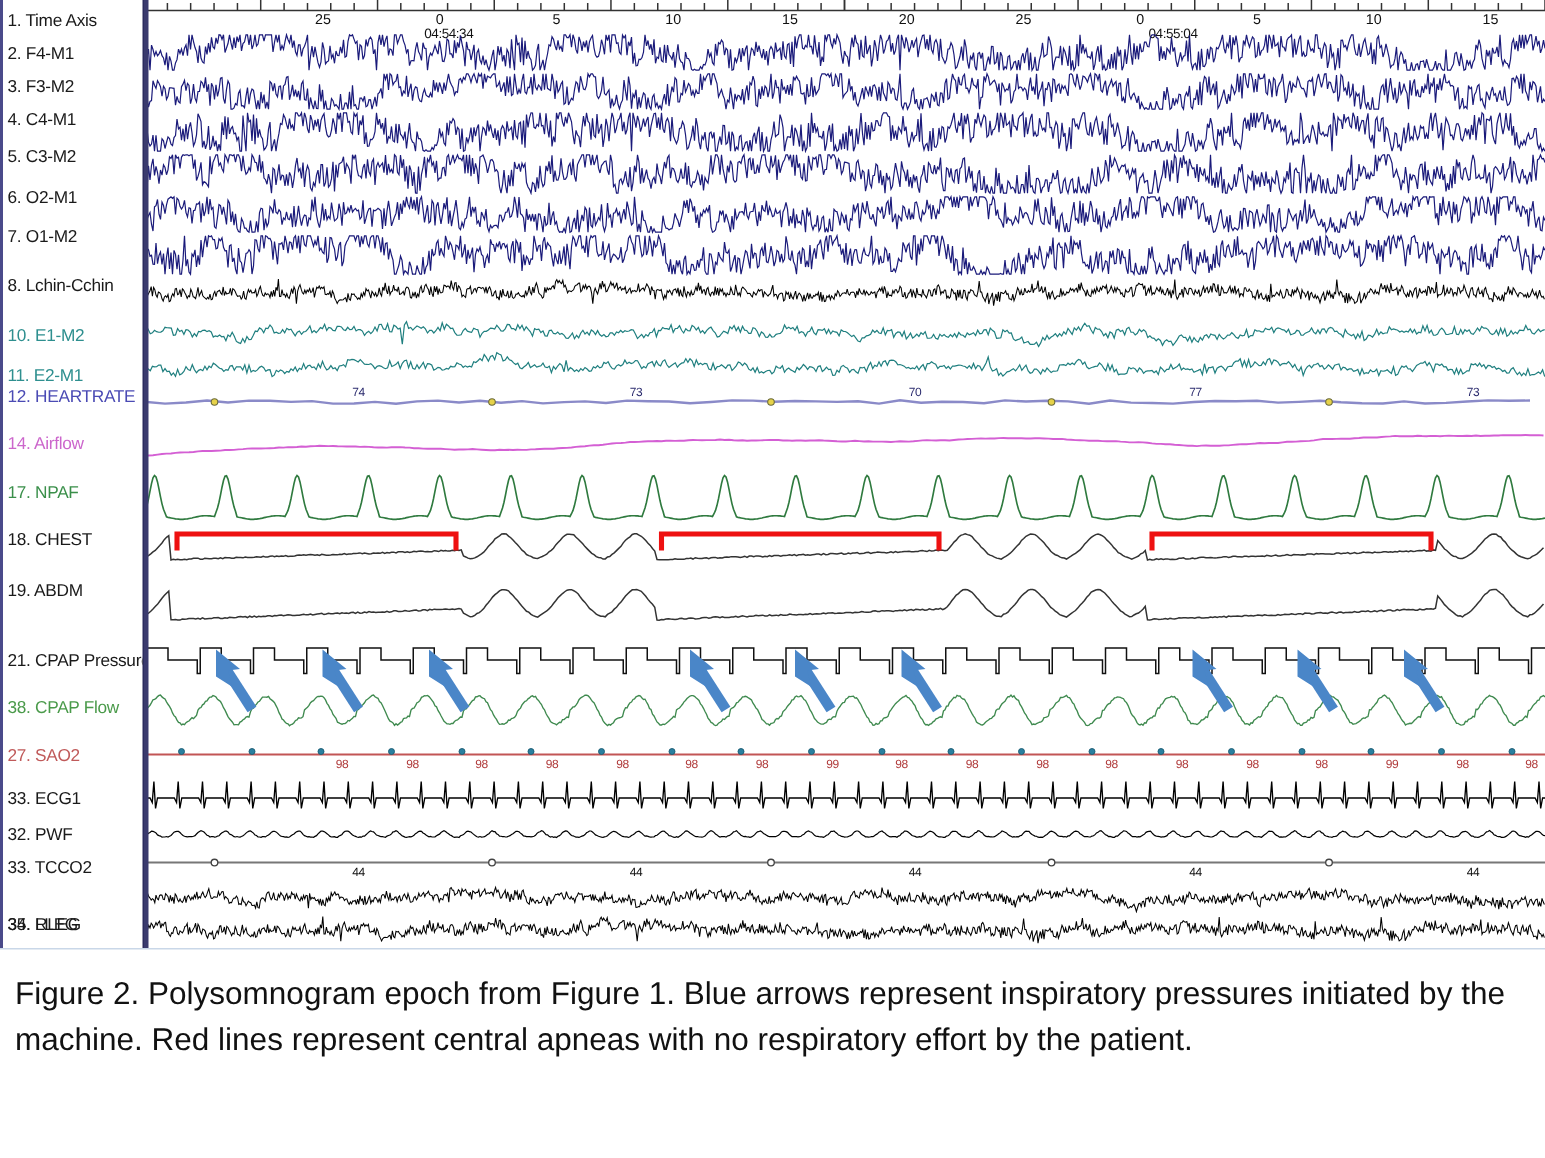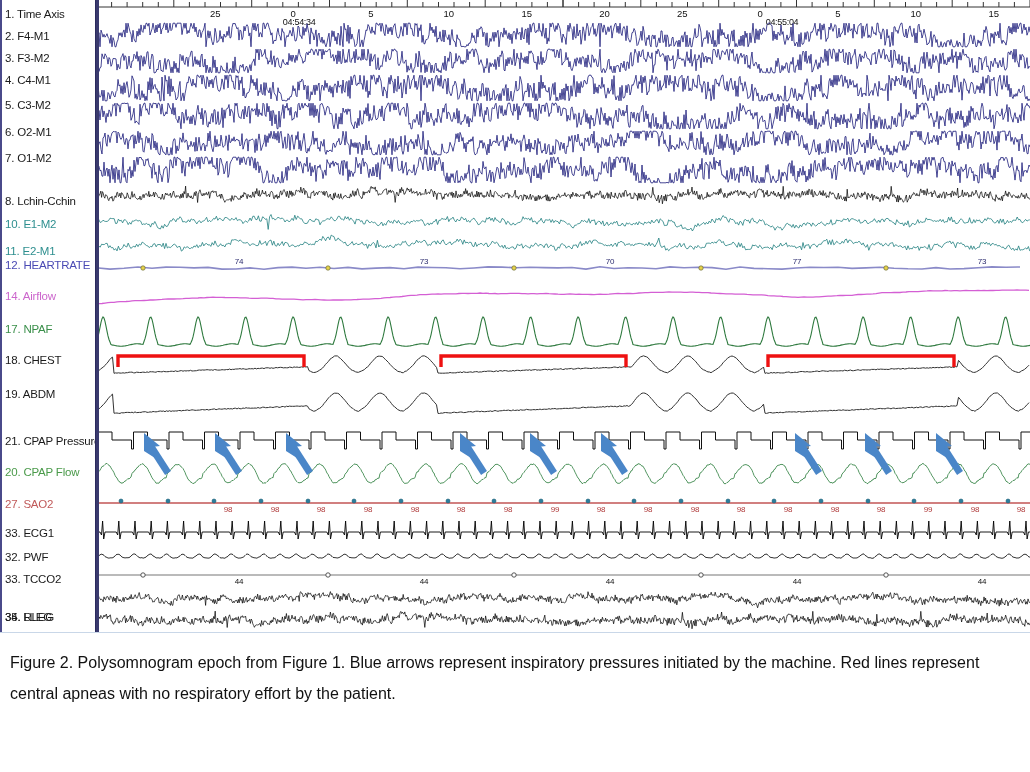--- a/index.html
+++ b/index.html
@@ -31,21 +31,21 @@
   .numlbl{position:absolute;font-size:8px;color:#111;transform:translateX(-50%);
     letter-spacing:-0.3px;}
   .numlbl.hr{color:#2b2b6e;}
   .numlbl.sao2{color:#b03a3a;margin-left:11px;}
   .numlbl.tcco2{color:#111;}
 
   
   #caption-wrap{position:absolute;left:0;top:632px;width:1030px;height:140px;background:#fff;
     border-top:1px solid #c9d7e8;box-sizing:border-box;}
   #caption{position:absolute;left:10px;top:14px;width:1006px;
-    font-size:16px;line-height:31px;color:#111;font-family:"Liberation Sans",sans-serif;}
+    font-size:21px;line-height:31px;color:#111;font-family:"Liberation Sans",sans-serif;}
 
   
   .edge-v{position:absolute;top:0;bottom:0;width:1px;background:#9fb6d4;}
 </style>
 </head>
 <body>
 
 <div id="page">
 
   <div class="edge-v" style="left:0;"></div>
@@ -54,30 +54,30 @@
   <div id="psg">
 
     <div id="label-panel">
       <div class="chan-label" style="top:8px;color:#1a1a1a;">1. Time Axis</div>
       <div class="chan-label" style="top:30px;color:#1a1a1a;">2. F4-M1</div>
       <div class="chan-label" style="top:52px;color:#1a1a1a;">3. F3-M2</div>
       <div class="chan-label" style="top:74px;color:#1a1a1a;">4. C4-M1</div>
       <div class="chan-label" style="top:99px;color:#1a1a1a;">5. C3-M2</div>
       <div class="chan-label" style="top:126px;color:#1a1a1a;">6. O2-M1</div>
       <div class="chan-label" style="top:152px;color:#1a1a1a;">7. O1-M2</div>
-      <div class="chan-label" style="top:195px;color:#1a1a1a;">8. Lchin-Cchin</div>
+      <div class="chan-label" style="top:185px;color:#1a1a1a;">8. Lchin-Cchin</div>
       <div class="chan-label" style="top:218px;color:#2e8f8f;">10. E1-M2</div>
       <div class="chan-label" style="top:245px;color:#2e8f8f;">11. E2-M1</div>
       <div class="chan-label" style="top:259px;color:#4a4ab4;">12. HEARTRATE</div>
       <div class="chan-label" style="top:290px;color:#cc66cc;">14. Airflow</div>
       <div class="chan-label" style="top:323px;color:#3a8f4a;">17. NPAF</div>
       <div class="chan-label" style="top:354px;color:#1a1a1a;">18. CHEST</div>
       <div class="chan-label" style="top:388px;color:#1a1a1a;">19. ABDM</div>
       <div class="chan-label" style="top:435px;color:#1a1a1a;">21. CPAP Pressure</div>
-      <div class="chan-label" style="top:466px;color:#4a9a4a;">20. CPAP Flow</div>
+      <div class="chan-label" style="top:466px;color:#4a9a4a;">38. CPAP Flow</div>
       <div class="chan-label" style="top:498px;color:#c05a5a;">27. SAO2</div>
       <div class="chan-label" style="top:527px;color:#1a1a1a;">33. ECG1</div>
       <div class="chan-label" style="top:551px;color:#1a1a1a;">32. PWF</div>
       <div class="chan-label" style="top:573px;color:#1a1a1a;">33. TCCO2</div>
       <div class="chan-label" style="top:611px;color:#1a1a1a;">34. RLEG</div>
       <div class="chan-label" style="top:611px;color:#1a1a1a;">35. LLEG</div>
     </div>
 
     <div id="trace-panel">
 

